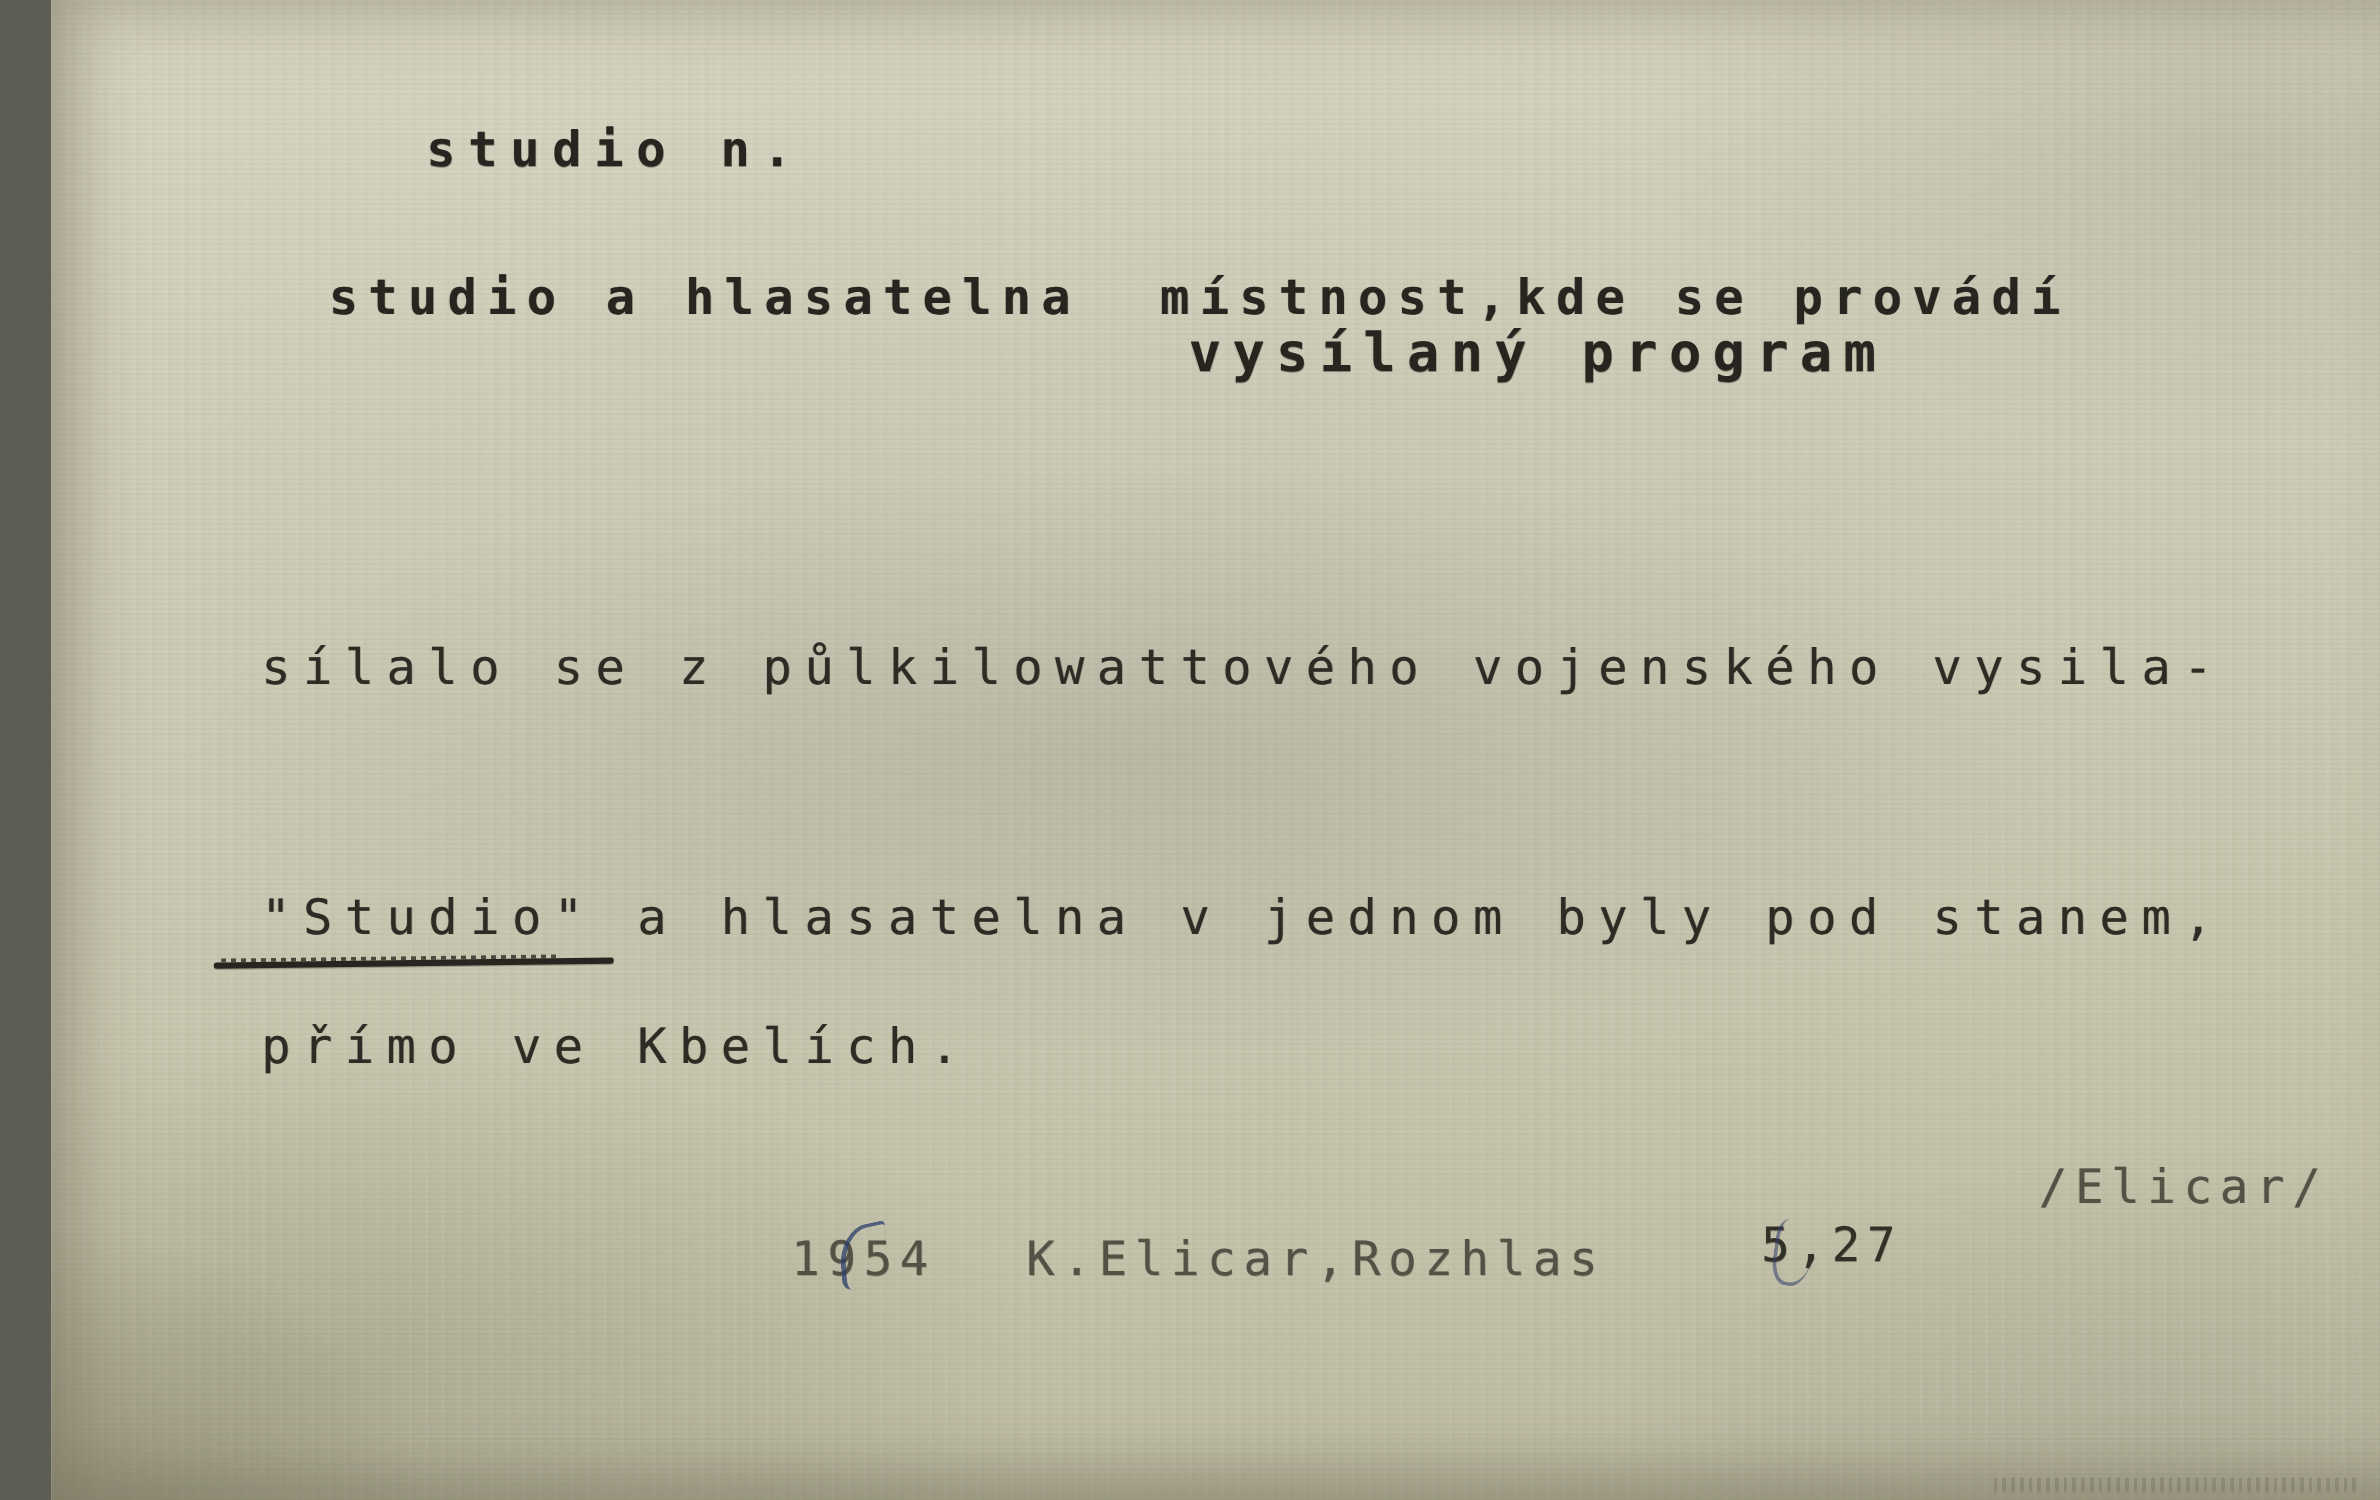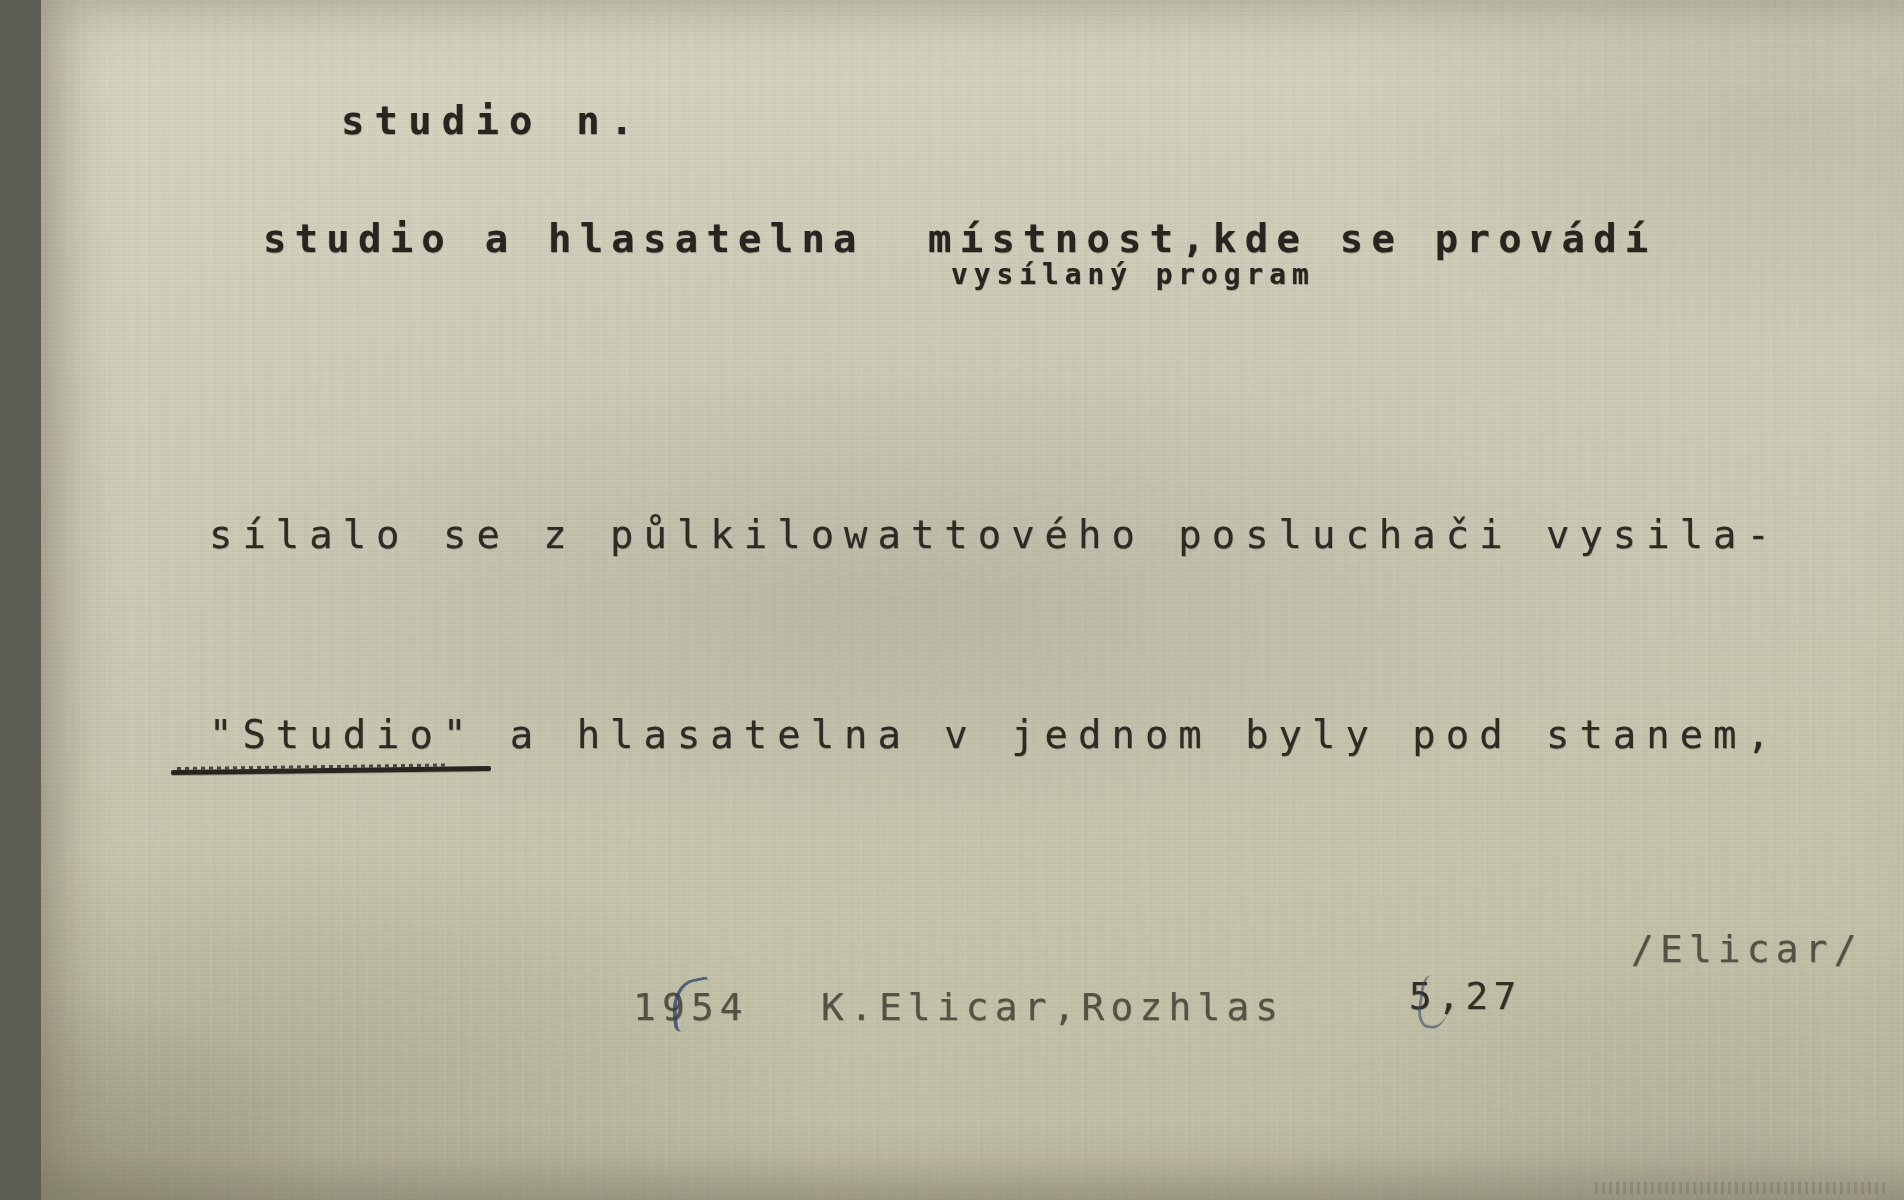--- a/index.html
+++ b/index.html
@@ -70,21 +70,21 @@
     color: #26251f;
     letter-spacing: 0.22em;
     white-space: pre;
     text-shadow:
       0.5px 0.5px 0px rgba(40,38,30,0.30),
       -0.5px 0.3px 0.6px rgba(60,58,48,0.22);
   }
 
   .t-head      { left: 300px;  top: 98px;  font-size: 39px; font-weight: 700; letter-spacing: 0.26em; }
   .t-def1      { left: 222px;  top: 216px; font-size: 39px; font-weight: 700; letter-spacing: 0.21em; }
-  .t-def2      { left: 910px;  top: 258px; font-size: 28px; font-weight: 700; letter-spacing: 0.21em; }
+  .t-def2      { left: 910px;  top: 258px; font-size: 43px; font-weight: 700; letter-spacing: 0.21em; }
 
   .t-body      { font-size: 39px; letter-spacing: 0.255em; font-weight: 400; color: #2c2b24; }
   .t-b1 { left: 266px; top: 405px; }
   .t-b2 { left: 168px; top: 512px; }
   .t-b3 { left: 168px; top: 615px; }
   .t-b4 { left: 168px; top: 712px; }
   .t-b5 { left: 168px; top: 815px; }
 
   .t-foot {
     font-size: 38px;
@@ -175,27 +175,28 @@
   <div class="grain"></div>
   <div class="smudge"></div>
 
   <div class="typed t-head">studio n.</div>
 
   <div class="typed t-def1">studio a hlasatelna  místnost,kde se provádí</div>
 
   <div class="typed t-def2">vysílaný program</div>
 
 
-  <div class="typed t-body t-b2">sílalo se z půlkilowattového posluchači vysila-</div>
+  <div class="typed t-body t-b2">sílalo se z půlkilowattového vojenského vysila-</div>
 
 
   <div class="typed t-body t-b4">"Studio" a hlasatelna v jednom byly pod stanem,</div>
 
   <div class="underline"></div>
 
+  <div class="typed t-body t-b5">přímo ve Kbelích.</div>
 
   <div class="typed t-foot f-year">1954</div>
 
   <div class="typed t-foot f-src">K.Elicar,Rozhlas</div>
 
   <div class="typed t-foot f-num">5,27</div>
 
   <div class="typed t-foot f-auth">/Elicar/</div>
 
   <div class="pen-mark"></div>

